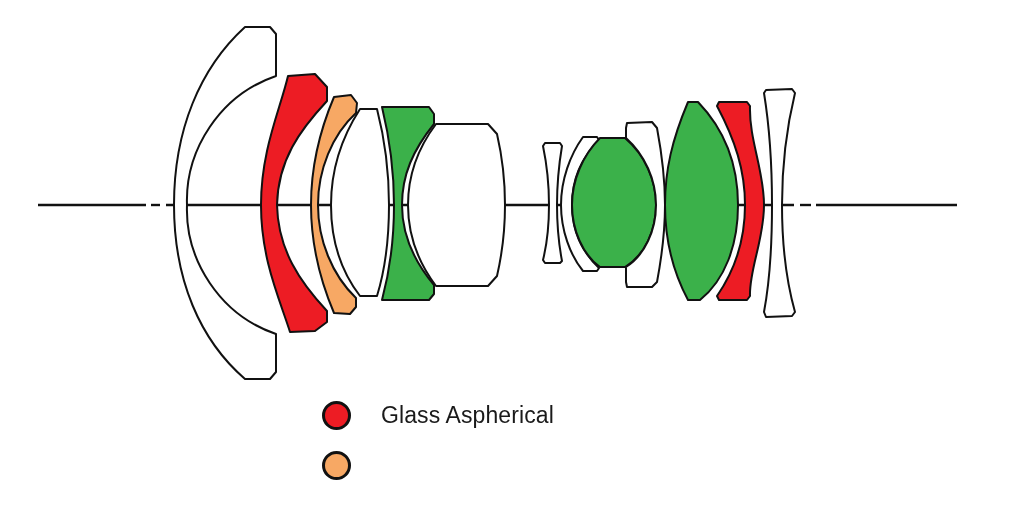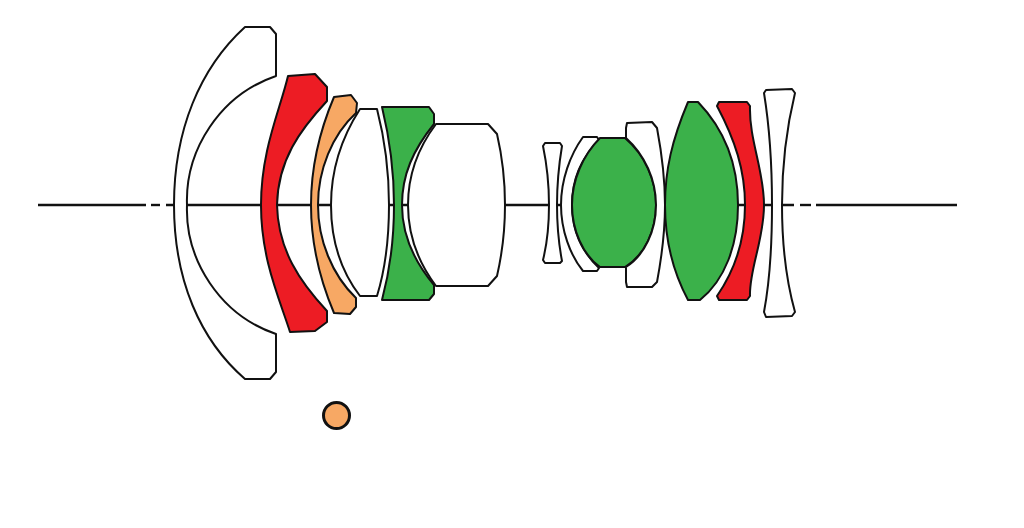--- a/index.html
+++ b/index.html
@@ -52,15 +52,19 @@
 
   <path class="lens" d="M688,102 L698,102 C725,130 738,165 738,205 C738,245 725,280 700,300 L688,300 C672,270 665,240 665,205 C665,170 672,140 688,102 Z" fill="#3bb14a"></path>
 
   <path class="lens" d="M719,102 L747,102 L750,106 C749,140 764,170 764,205 C764,240 749,270 750,296 L747,300 L719,300 L717,296 C735,270 745,240 745,205 C745,170 735,140 717,106 Z" fill="#ed1c24"></path>
 
   <path class="lens" d="M766,90 L792,89 L795,93 C786,130 782,170 782,205 C782,240 786,280 795,312 L792,316 L766,317 L764,312 C770,280 772,240 772,205 C772,170 770,130 764,93 Z" fill="#ffffff"></path>
 </svg>
 
 <div class="legend">
   <div class="legend-item">
+    <span class="swatch" style="background: rgb(237, 28, 36);"></span>
+    <span class="legend-label">Glass Aspherical</span>
+  </div>
+  <div class="legend-item">
     <span class="swatch" style="background: rgb(247, 168, 100);"></span>
   </div>
 </div>
 
 </body></html>

